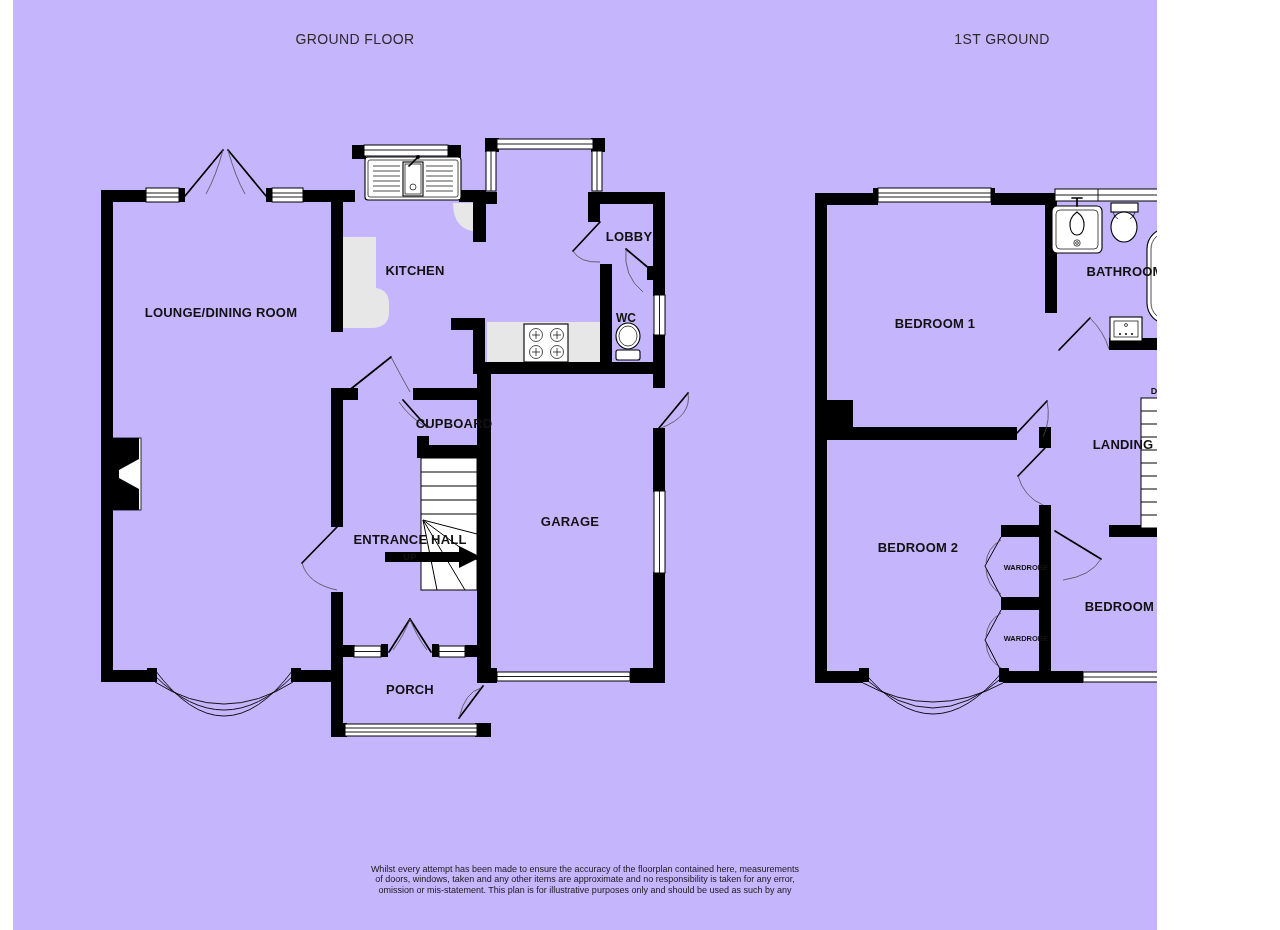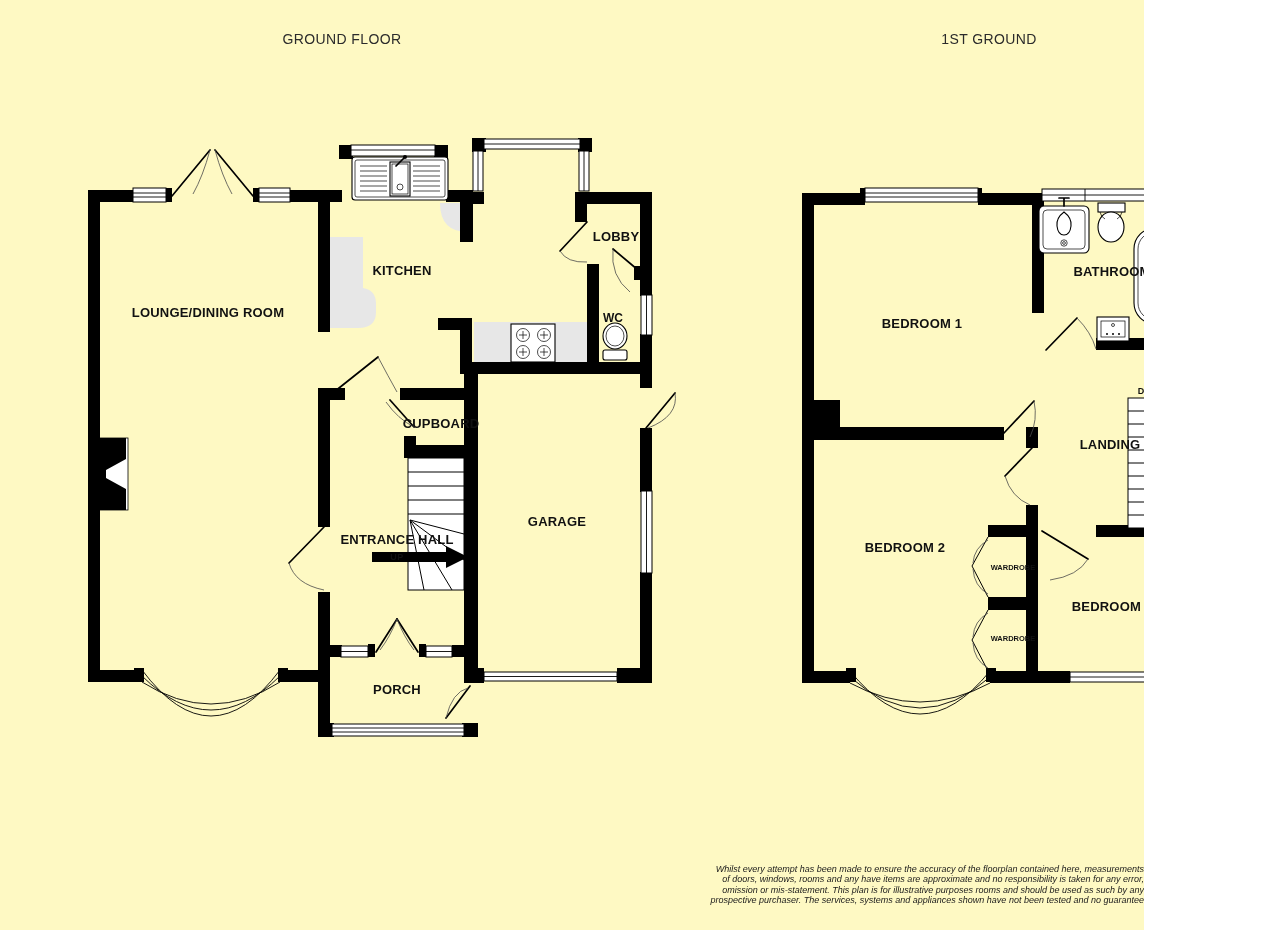--- a/index.html
+++ b/index.html
@@ -1,21 +1,21 @@
 <!DOCTYPE html>
 <html><head>
 <meta charset="utf-8">
 <style>
   html,body{margin:0;padding:0;background:#ffffff;}
-  .stage{position:relative;width:1144px;height:930px;background:#fef9c3;overflow:hidden;
-         font-family:"Liberation Sans",sans-serif;}
+  .stage{position:relative;width:1144px;height:930px;background:#c4b5fd;overflow:hidden;
+         font-family:"Liberation Sans",sans-serif;margin-left:13px;}
   .floor-title{position:absolute;transform:translateX(-50%);font-size:14px;letter-spacing:.4px;
                color:#2b2b2b;white-space:nowrap;}
-  .footer{position:absolute;left:0;right:0;top:864px;text-align:right;color:#1a1a1a;
-          font-size:9px;line-height:10.4px;font-style:italic;}
+  .footer{position:absolute;left:0;right:0;top:864px;text-align:center;color:#1a1a1a;
+          font-size:9px;line-height:10.4px;}
   
   .wall{fill:#000;}
   .win{fill:#fff;stroke:#000;stroke-width:1;}
   .wline{stroke:#000;stroke-width:.9;fill:none;}
   .thin{stroke:#000;stroke-width:1;fill:none;}
   .leaf{stroke:#000;stroke-width:1.7;fill:none;stroke-linecap:round;}
   .arc{stroke:#4a4a4a;stroke-width:.8;fill:none;}
   .gray{fill:#e7e7e7;}
   .fx{fill:#fff;stroke:#000;stroke-width:1.1;}
   .fxi{fill:none;stroke:#000;stroke-width:.7;}
@@ -369,18 +369,17 @@
         <text class="lbl" x="905" y="552">BEDROOM 2</text>
         <text class="lbl" x="1112" y="611">BEDROOM 3</text>
         <text class="lbl-xs" x="1013" y="570">WARDROBE</text>
         <text class="lbl-xs" x="1013" y="641">WARDROBE</text>
       </g>
     </g>
   </svg>
 
   <div class="footer">
     <div>Whilst every attempt has been made to ensure the accuracy of the floorplan contained here, measurements</div>
-    <div>of doors, windows, rooms and any have items are approximate and no responsibility is taken for any error,</div>
-    <div>omission or mis-statement. This plan is for illustrative purposes rooms and should be used as such by any</div>
-    <div>prospective purchaser. The services, systems and appliances shown have not been tested and no guarantee</div>
+    <div>of doors, windows, taken and any other items are approximate and no responsibility is taken for any error,</div>
+    <div>omission or mis-statement. This plan is for illustrative purposes only and should be used as such by any</div>
   </div>
 
 </div>
 
 </body></html>

